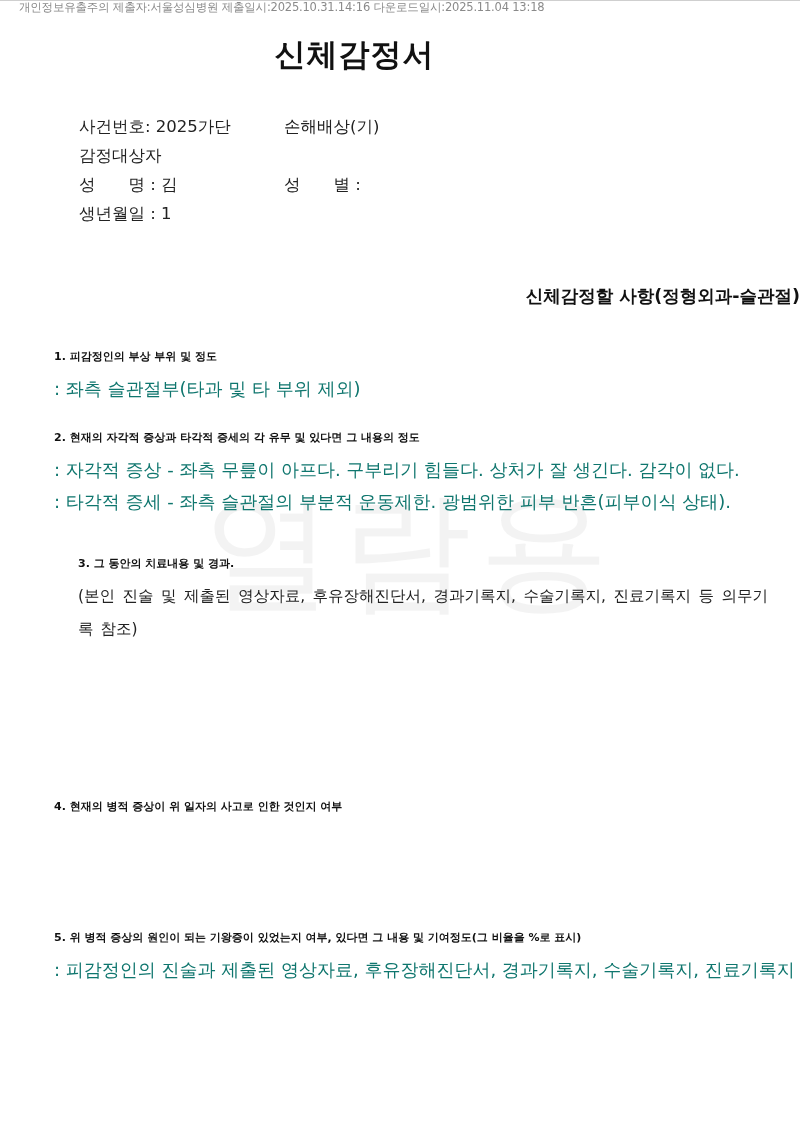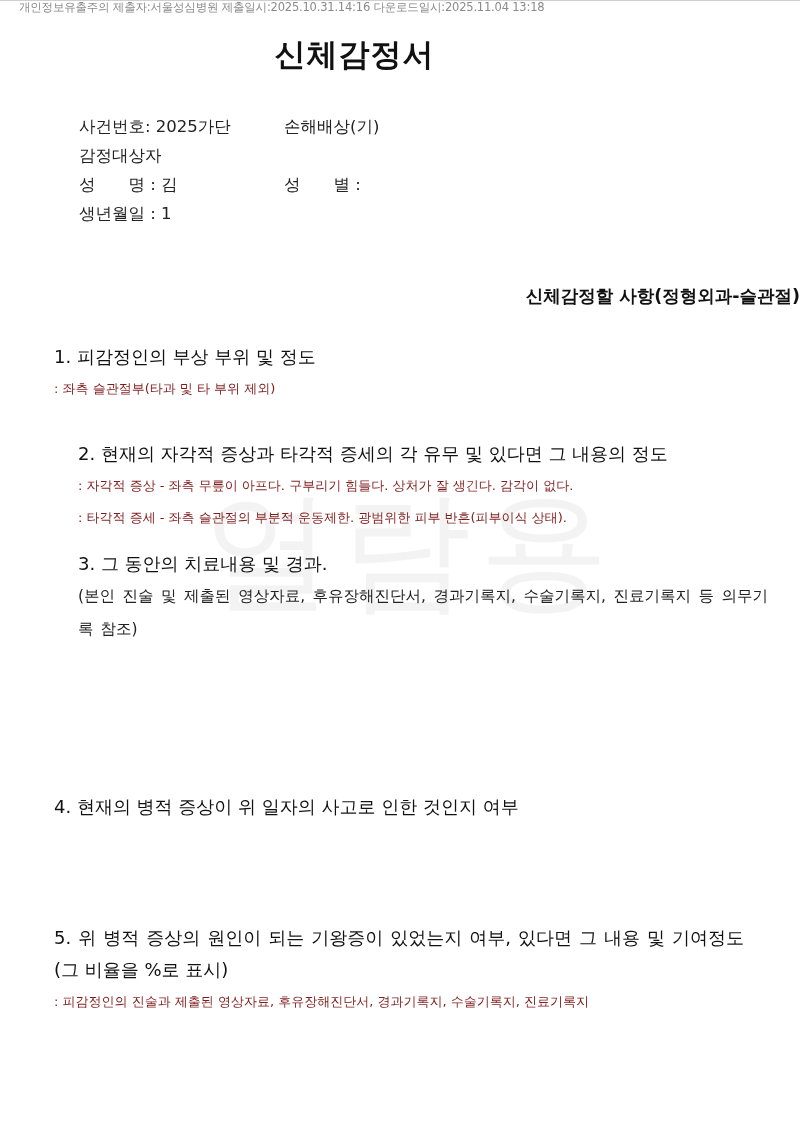--- a/index.html
+++ b/index.html
@@ -26,23 +26,23 @@
     font-size:31px; font-weight:bold; letter-spacing:1px; color:#111;
   }
   .case-info { position:absolute; left:79px; top:112px; font-size:16.5px; color:#222; }
   .case-row { height:29px; line-height:29px; position:relative; width:400px; white-space:nowrap; }
   .case-row .right { position:absolute; left:205px; top:0; }
   .section-heading {
     position:absolute; left:0; width:800px; top:284px; text-align:right;
     font-size:17.5px; font-weight:bold; color:#111;
   }
   .item { position:absolute; left:54px; width:690px; }
-  .item-title { font-size:18px; font-weight:normal; color:#111; line-height:32px; white-space:nowrap; }
+  .item-title { font-size:11px; font-weight:bold; color:#111; line-height:32px; white-space:nowrap; }
   .item-title.wrap { white-space:normal; text-align:justify; text-align-last:left; }
-  .item-line { font-size:13px; color:#7f1d1d; line-height:32px; white-space:nowrap; }
+  .item-line { font-size:18px; color:#0f766e; line-height:32px; white-space:nowrap; }
   .item-para { font-size:15.5px; color:#222; line-height:32.5px; text-align:justify; word-spacing:2px; }
 </style>
 </head>
 <body>
 
 <div class="header-strip-bar"></div>
 <div class="header-strip">개인정보유출주의 제출자:서울성심병원 제출일시:2025.10.31.14:16 다운로드일시:2025.11.04 13:18</div>
 
 <div class="watermark">열람용</div>
 
@@ -65,21 +65,21 @@
   </div>
 </div>
 
 <div class="section-heading">신체감정할 사항(정형외과-슬관절)</div>
 
 <div class="item" style="top:341px;">
   <div class="item-title">1. 피감정인의 부상 부위 및 정도</div>
   <div class="item-line">: 좌측 슬관절부(타과 및 타 부위 제외)</div>
 </div>
 
-<div class="item" style="top:438px;margin-left:24px;">
+<div class="item" style="top:422px;">
   <div class="item-title">2. 현재의 자각적 증상과 타각적 증세의 각 유무 및 있다면 그 내용의 정도</div>
   <div class="item-line">: 자각적 증상 - 좌측 무릎이 아프다. 구부리기 힘들다. 상처가 잘 생긴다. 감각이 없다.</div>
   <div class="item-line">: 타각적 증세 - 좌측 슬관절의 부분적 운동제한. 광범위한 피부 반흔(피부이식 상태).</div>
 </div>
 
 <div class="item" style="top:548px;margin-left:24px;">
   <div class="item-title">3. 그 동안의 치료내용 및 경과.</div>
   <div class="item-para"> (본인 진술 및 제출된 영상자료, 후유장해진단서, 경과기록지, 수술기록지, 진료기록지 등 의무기록 참조)</div>
 </div>
 

